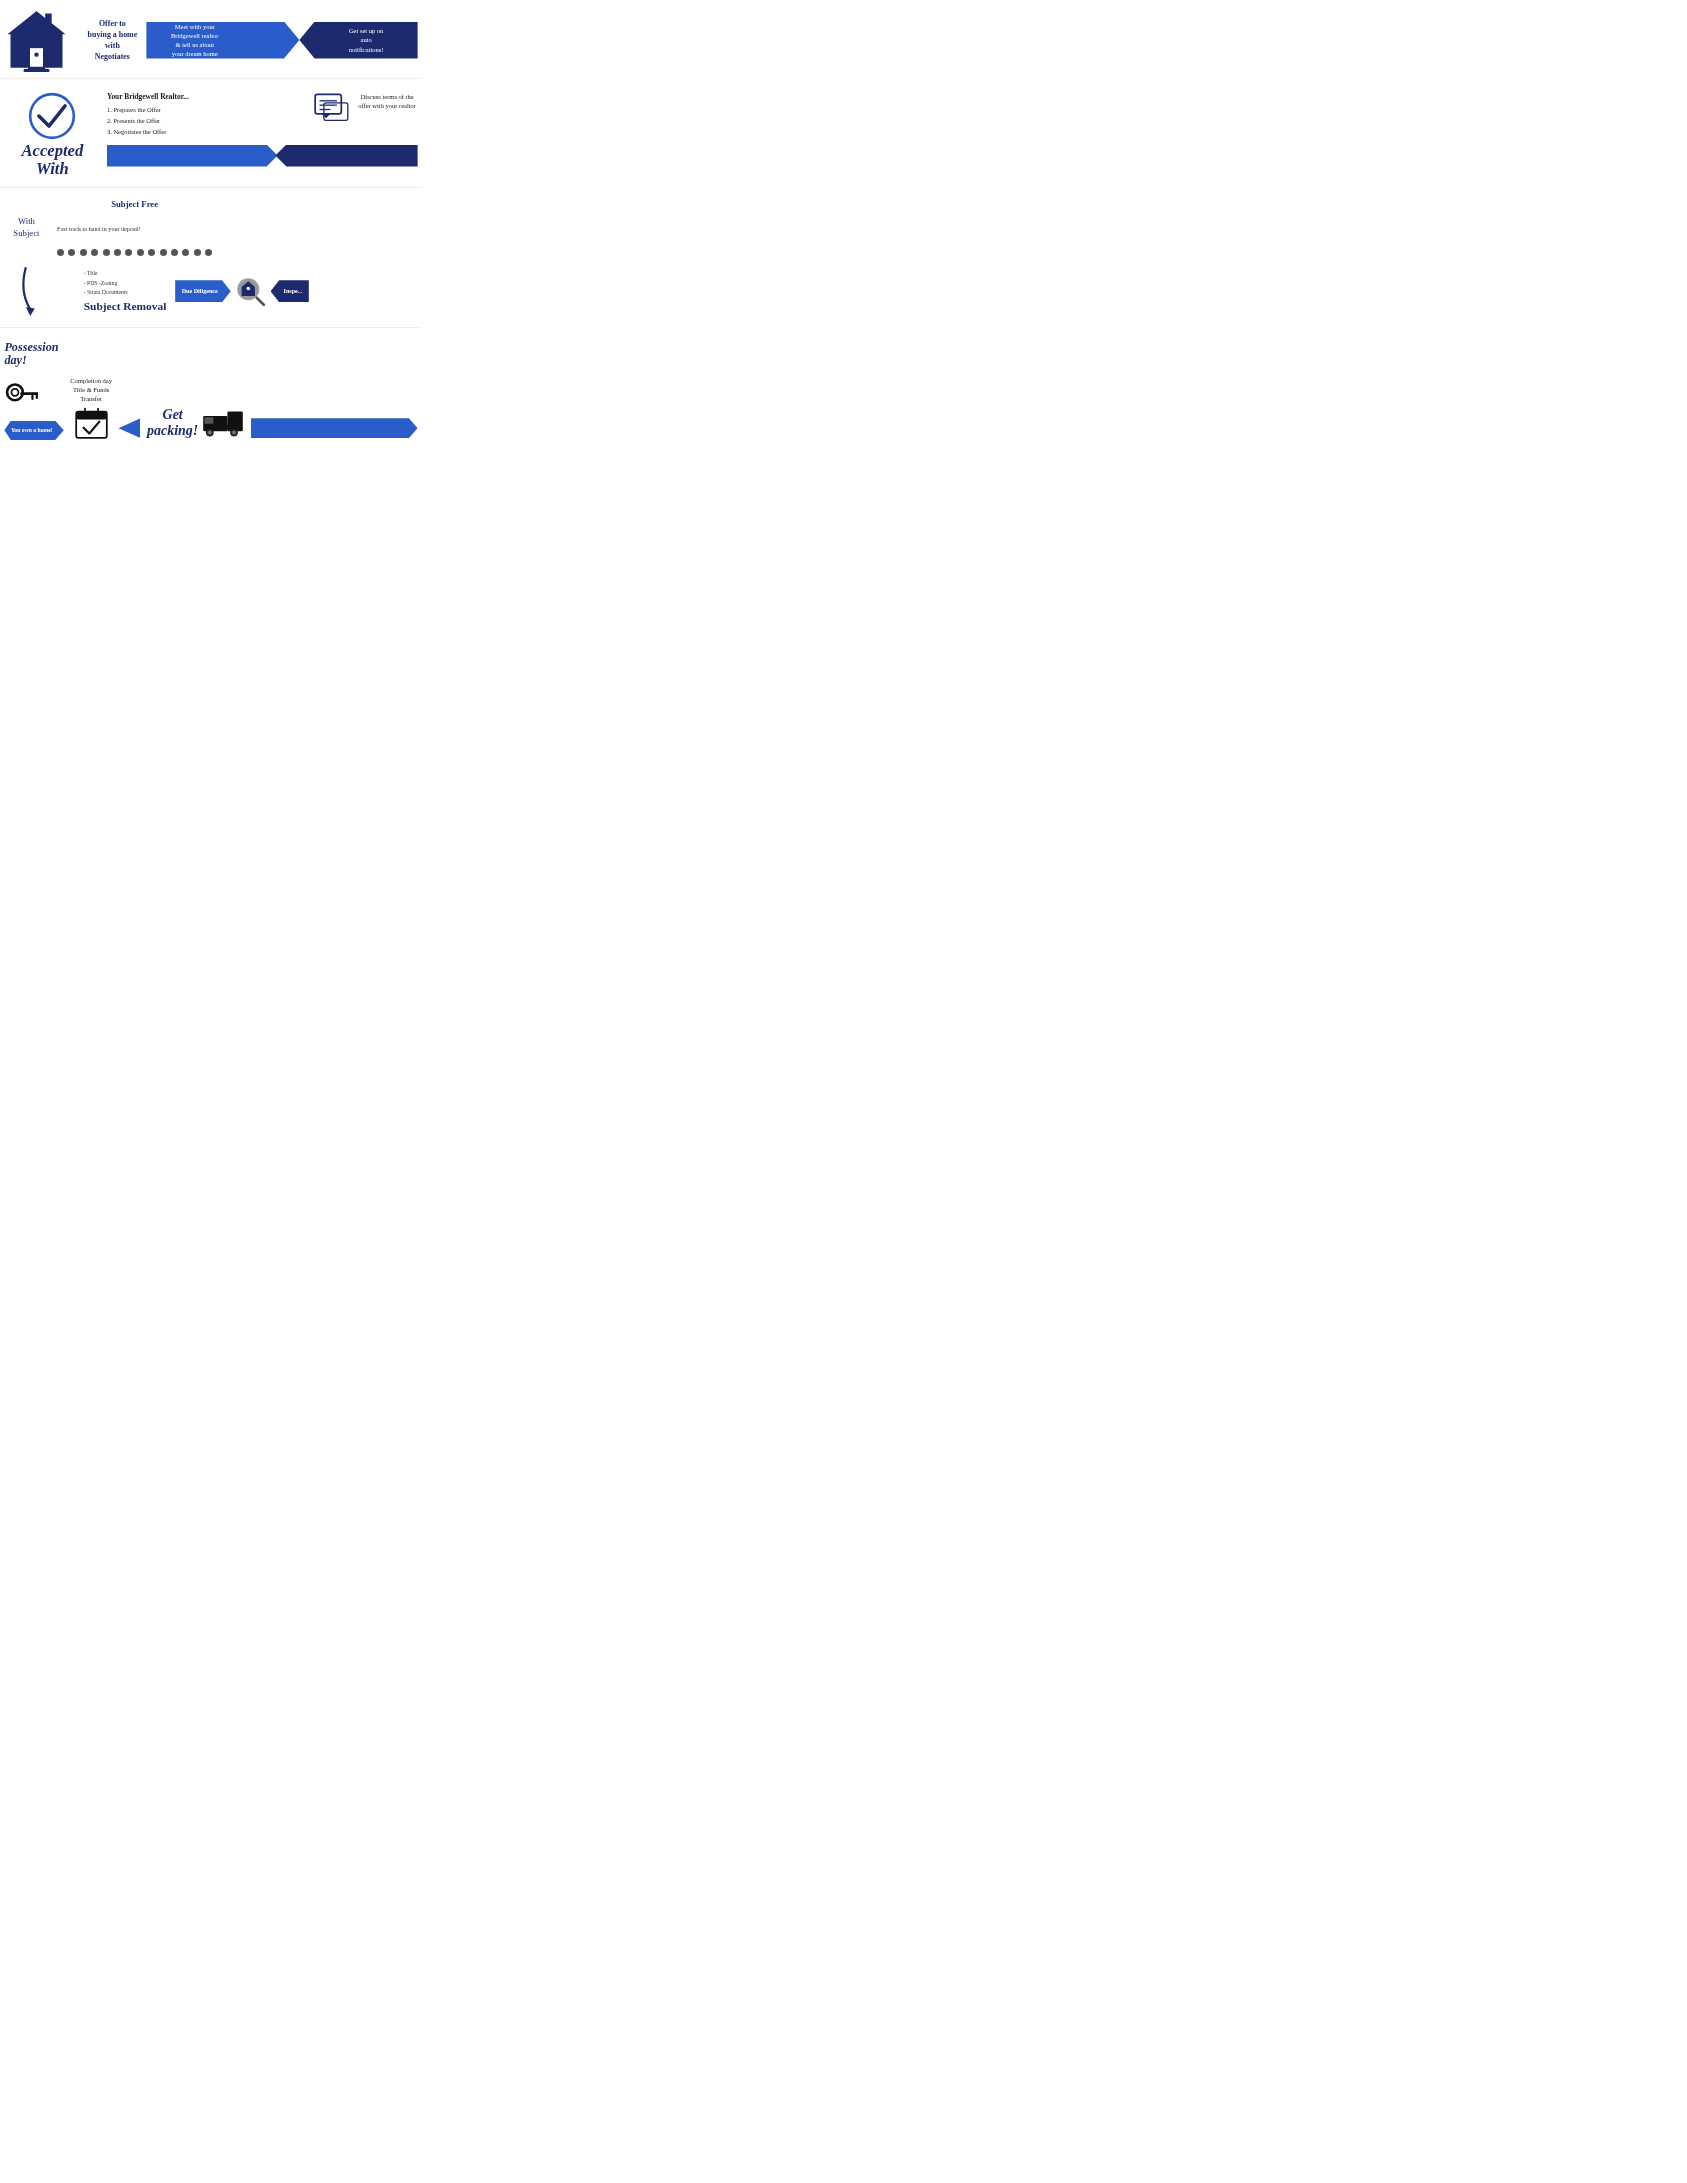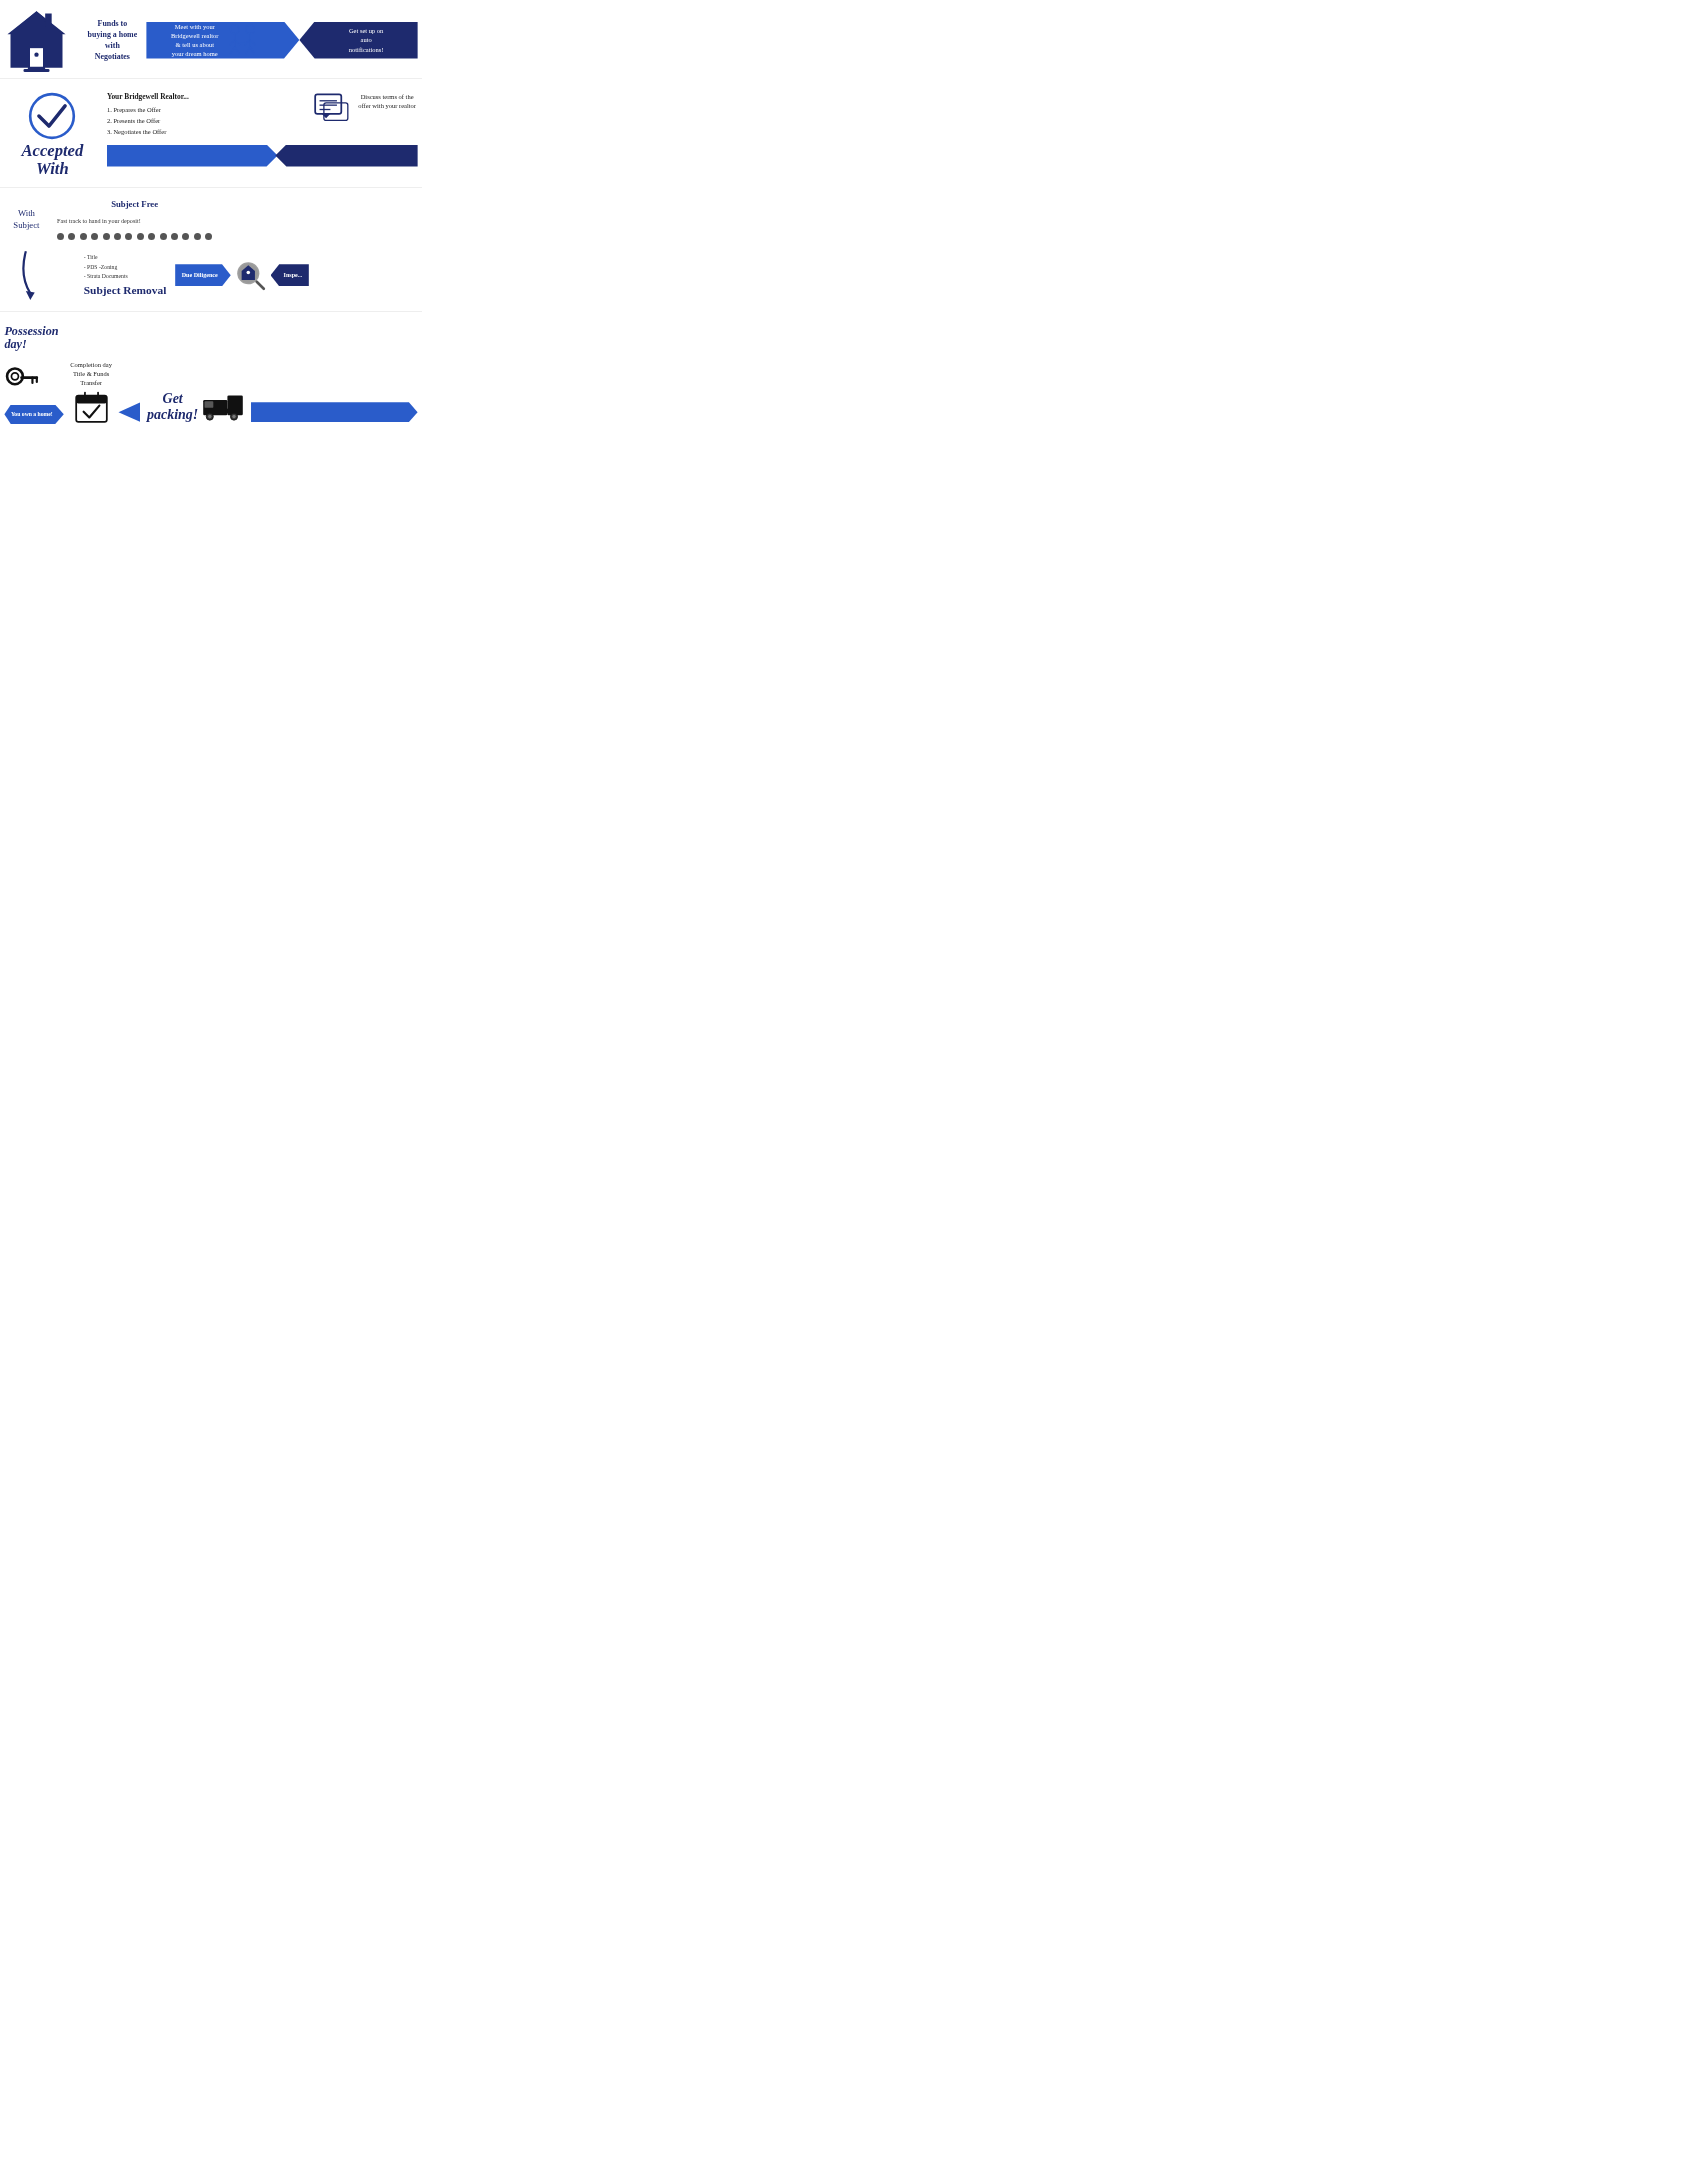--- a/index.html
+++ b/index.html
@@ -389,21 +389,21 @@
       <circle cx="75" cy="110" r="5" fill="#1e2a6e"></circle>
 
       <rect x="45" y="143" width="60" height="7" rx="3" fill="#1e2a6e"></rect>
       <rect x="55" y="138" width="40" height="7" rx="3" fill="#1e2a6e"></rect>
 
       <rect x="95" y="15" width="15" height="30" fill="#1e2a6e"></rect>
     </svg>
   </div>
 
   <div class="top-steps-label">
-    <span>Funds to</span><br>
+    <span>Offer to</span><br>
     <span>buying a home</span><br>
     <span>with</span><br>
     <span>Negotiates</span>
   </div>
 
   <div class="arr1">
     <div style="color:#fff; font-size:6.5px; text-align:center; line-height:1.4;">
       <span>Meet with your</span><br>
       <span>Bridgewell realtor</span><br>
       <span>&amp; tell us about</span><br>
@@ -484,21 +484,21 @@
     </div>
   </div>
 </div>
 
 <div class="divider"></div>
 
 <div class="section3">
 
   <div class="subject-row">
     <div class="with-subject">With Subject</div>
-    <div style="display:flex; flex-direction:column; gap:9px;">
+    <div style="display:flex; flex-direction:column; gap:17px;">
       <div class="subject-free-title">Subject Free</div>
       <div class="fast-track-text">Fast track to hand in your deposit!</div>
       <div class="dots-row">
         <div class="dot"></div>
         <div class="dot"></div>
         <div class="dot"></div>
         <div class="dot"></div>
         <div class="dot"></div>
         <div class="dot"></div>
         <div class="dot"></div>

